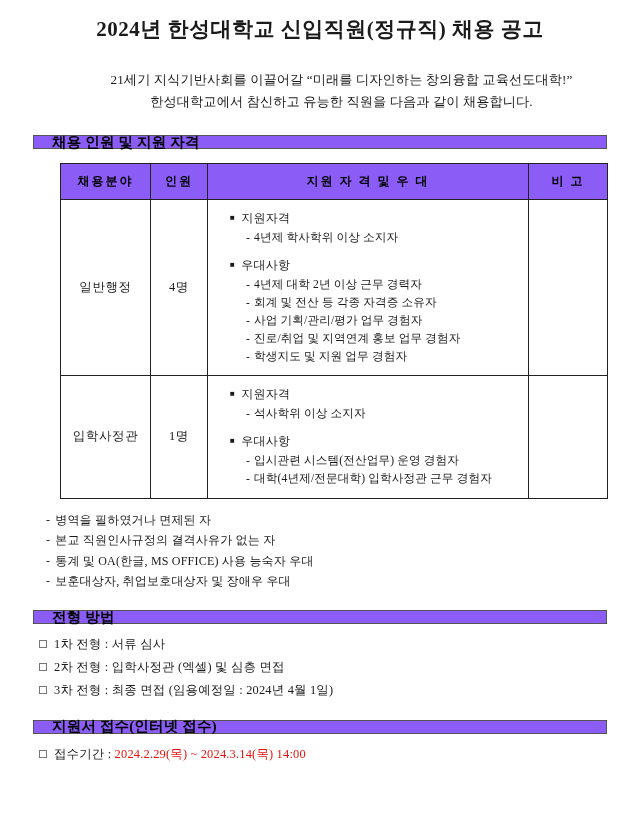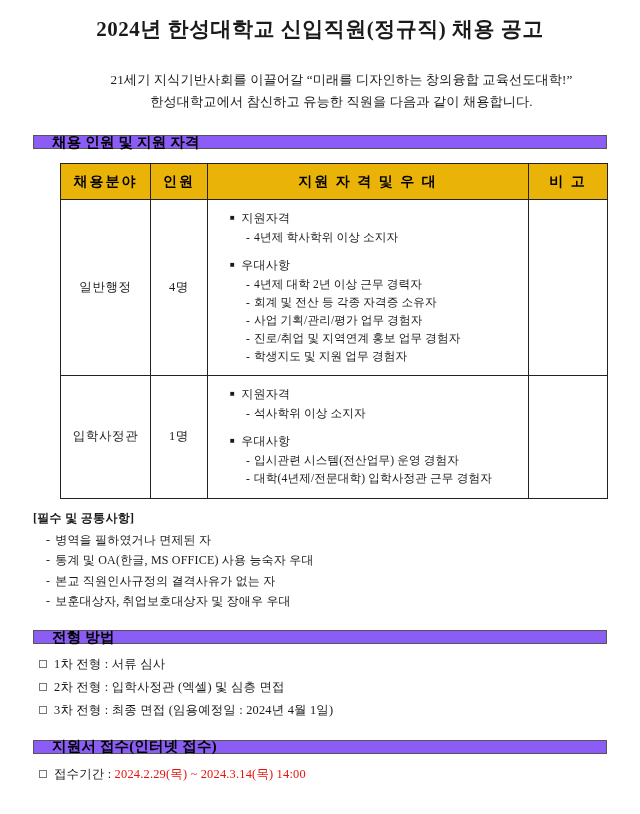--- a/index.html
+++ b/index.html
@@ -72,23 +72,23 @@
     width: 547px;
     margin-left: 33px;
     table-layout: fixed;
   }
   table.main-table th,
   table.main-table td {
     border: 1px solid #222222;
     vertical-align: middle;
   }
   table.main-table thead th {
-    background: #eab308;
+    background: #8b5cf6;
     height: 33px;
-    font-size: 14px;
+    font-size: 12px;
     font-weight: bold;
     letter-spacing: 2px;
     text-align: center;
     color: #000;
   }
   .col-field  { width: 90px; }
   .col-count  { width: 57px; }
   .col-qual   { width: 321px; }
   .col-remark { width: 79px; }
 
@@ -246,24 +246,23 @@
               <div class="q-item"><span class="dash">-</span><span>대학(4년제/전문대학) 입학사정관 근무 경험자</span></div>
             </div>
           </td>
           <td class="cell-center"></td>
         </tr>
       </tbody>
     </table>
   </div>
 
   <div class="common-block">
-    <div class="common-title">[필수 및 공통사항]</div>
     <div class="common-item"><span class="dash">-</span><span>병역을 필하였거나 면제된 자</span></div>
+    <div class="common-item"><span class="dash">-</span><span>본교 직원인사규정의 결격사유가 없는 자</span></div>
     <div class="common-item"><span class="dash">-</span><span>통계 및 OA(한글, MS OFFICE) 사용 능숙자 우대</span></div>
-    <div class="common-item"><span class="dash">-</span><span>본교 직원인사규정의 결격사유가 없는 자</span></div>
     <div class="common-item"><span class="dash">-</span><span>보훈대상자, 취업보호대상자 및 장애우 우대</span></div>
   </div>
 
   <div class="gap-sm"></div>
 
   <div class="section-bar">
     <span class="title">전형 방법</span>
   </div>
   <div class="check-list">
     <div class="check-row"><span class="box"></span><span>1차 전형 : 서류 심사</span></div>

